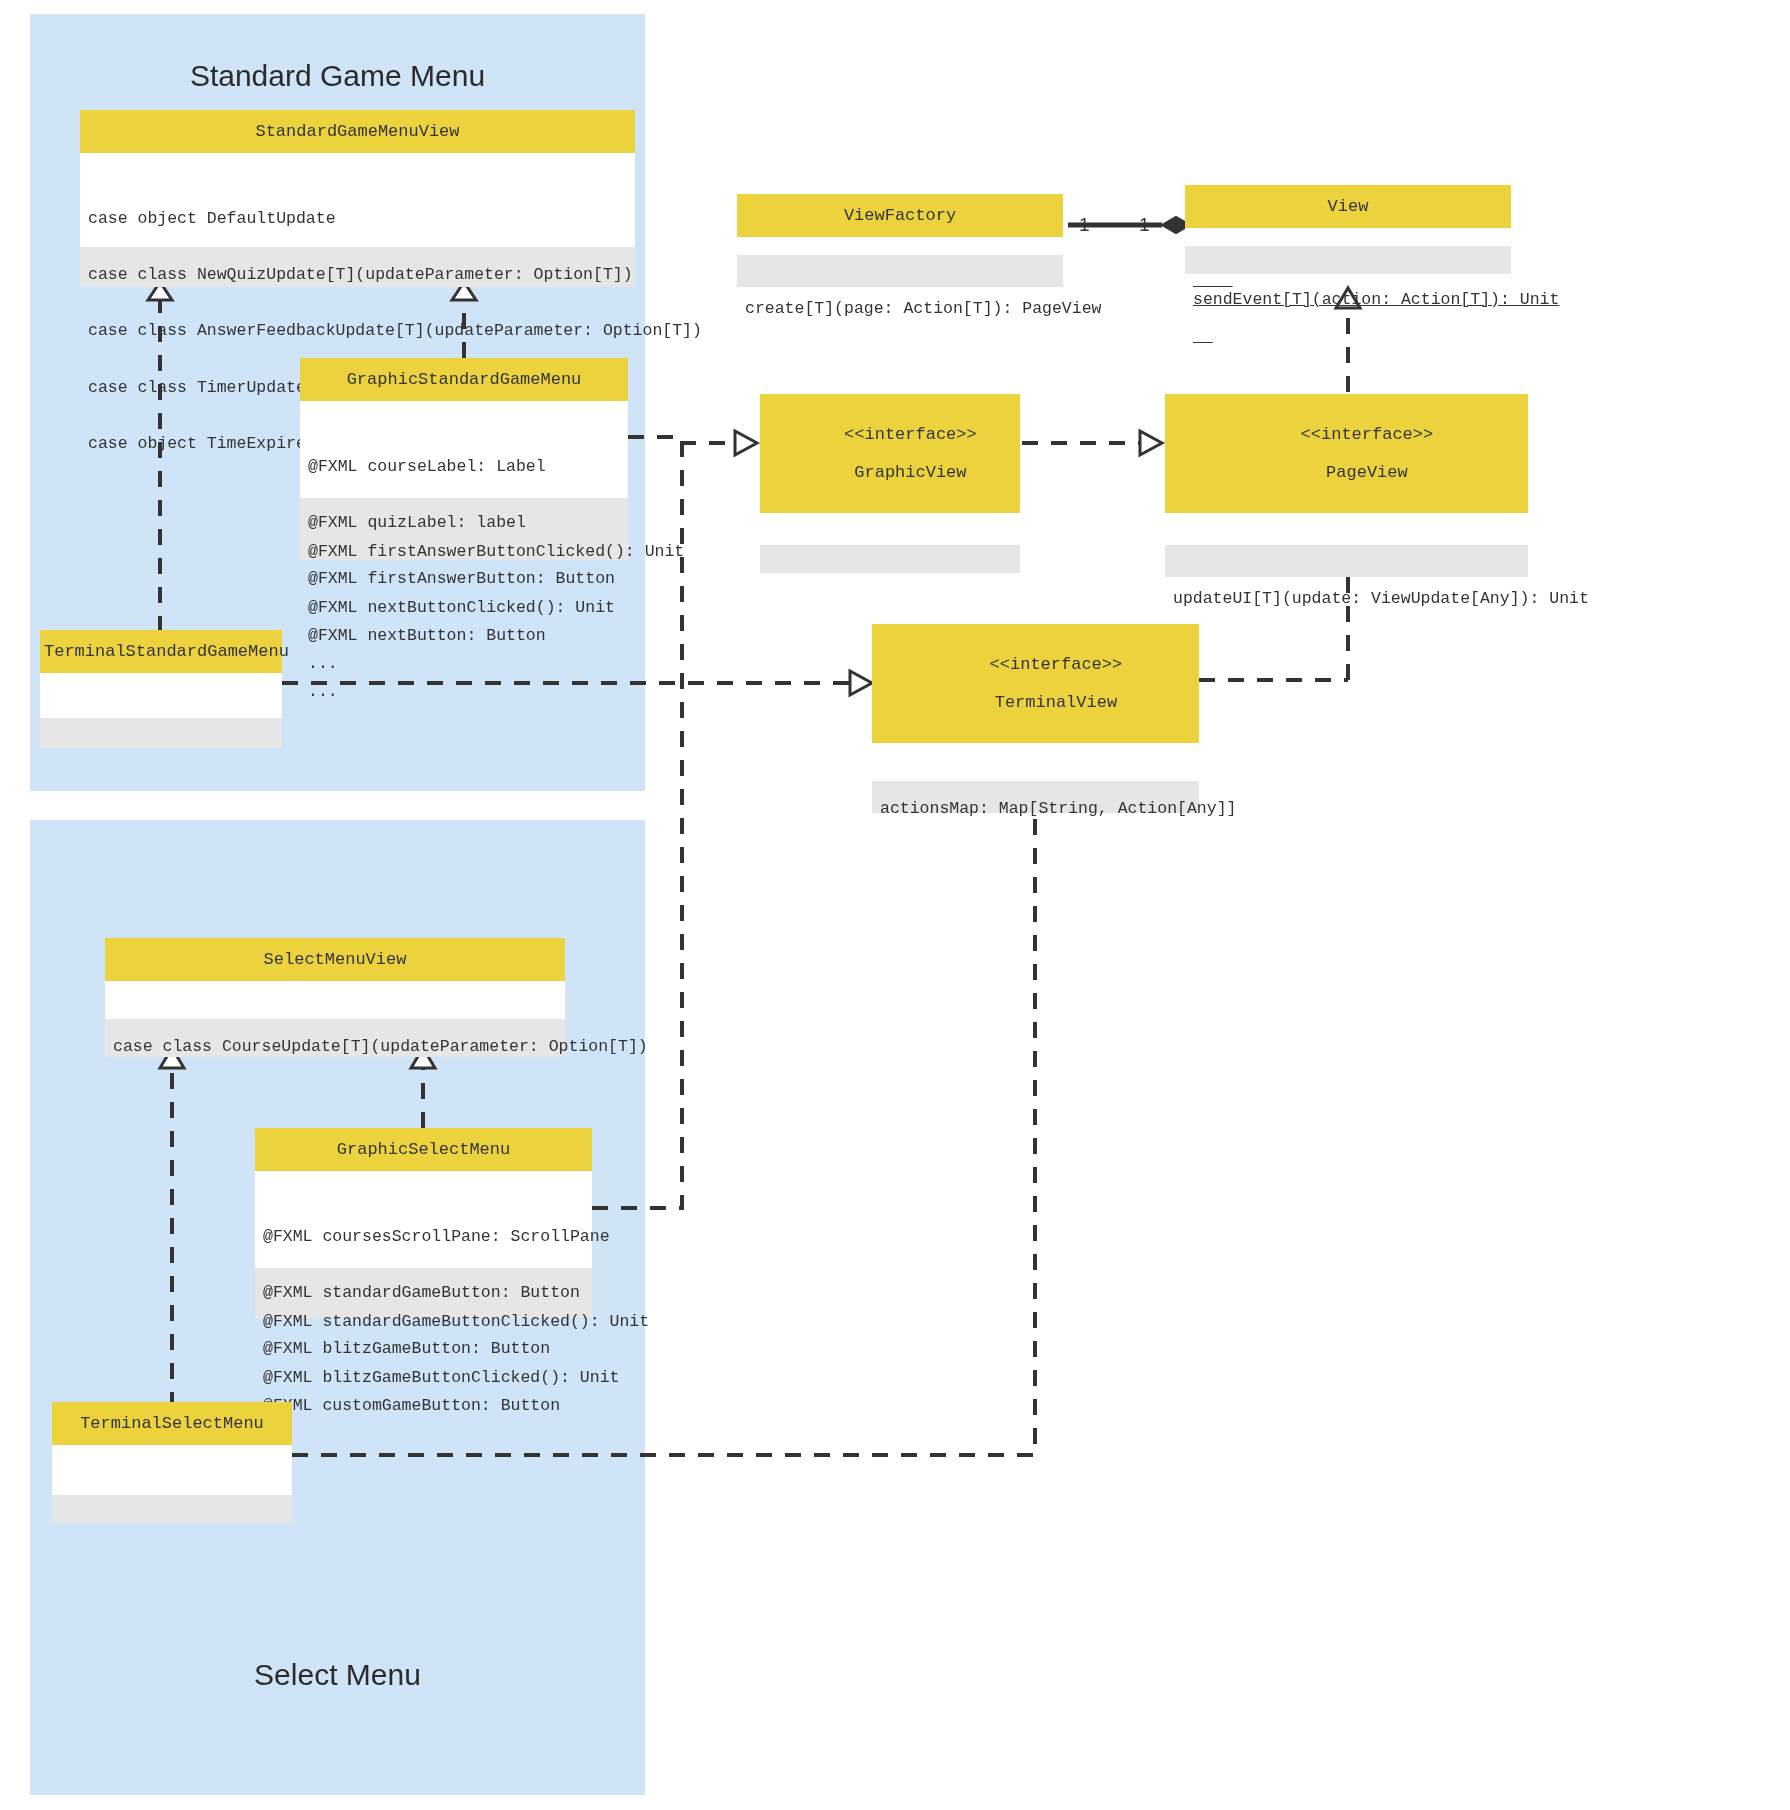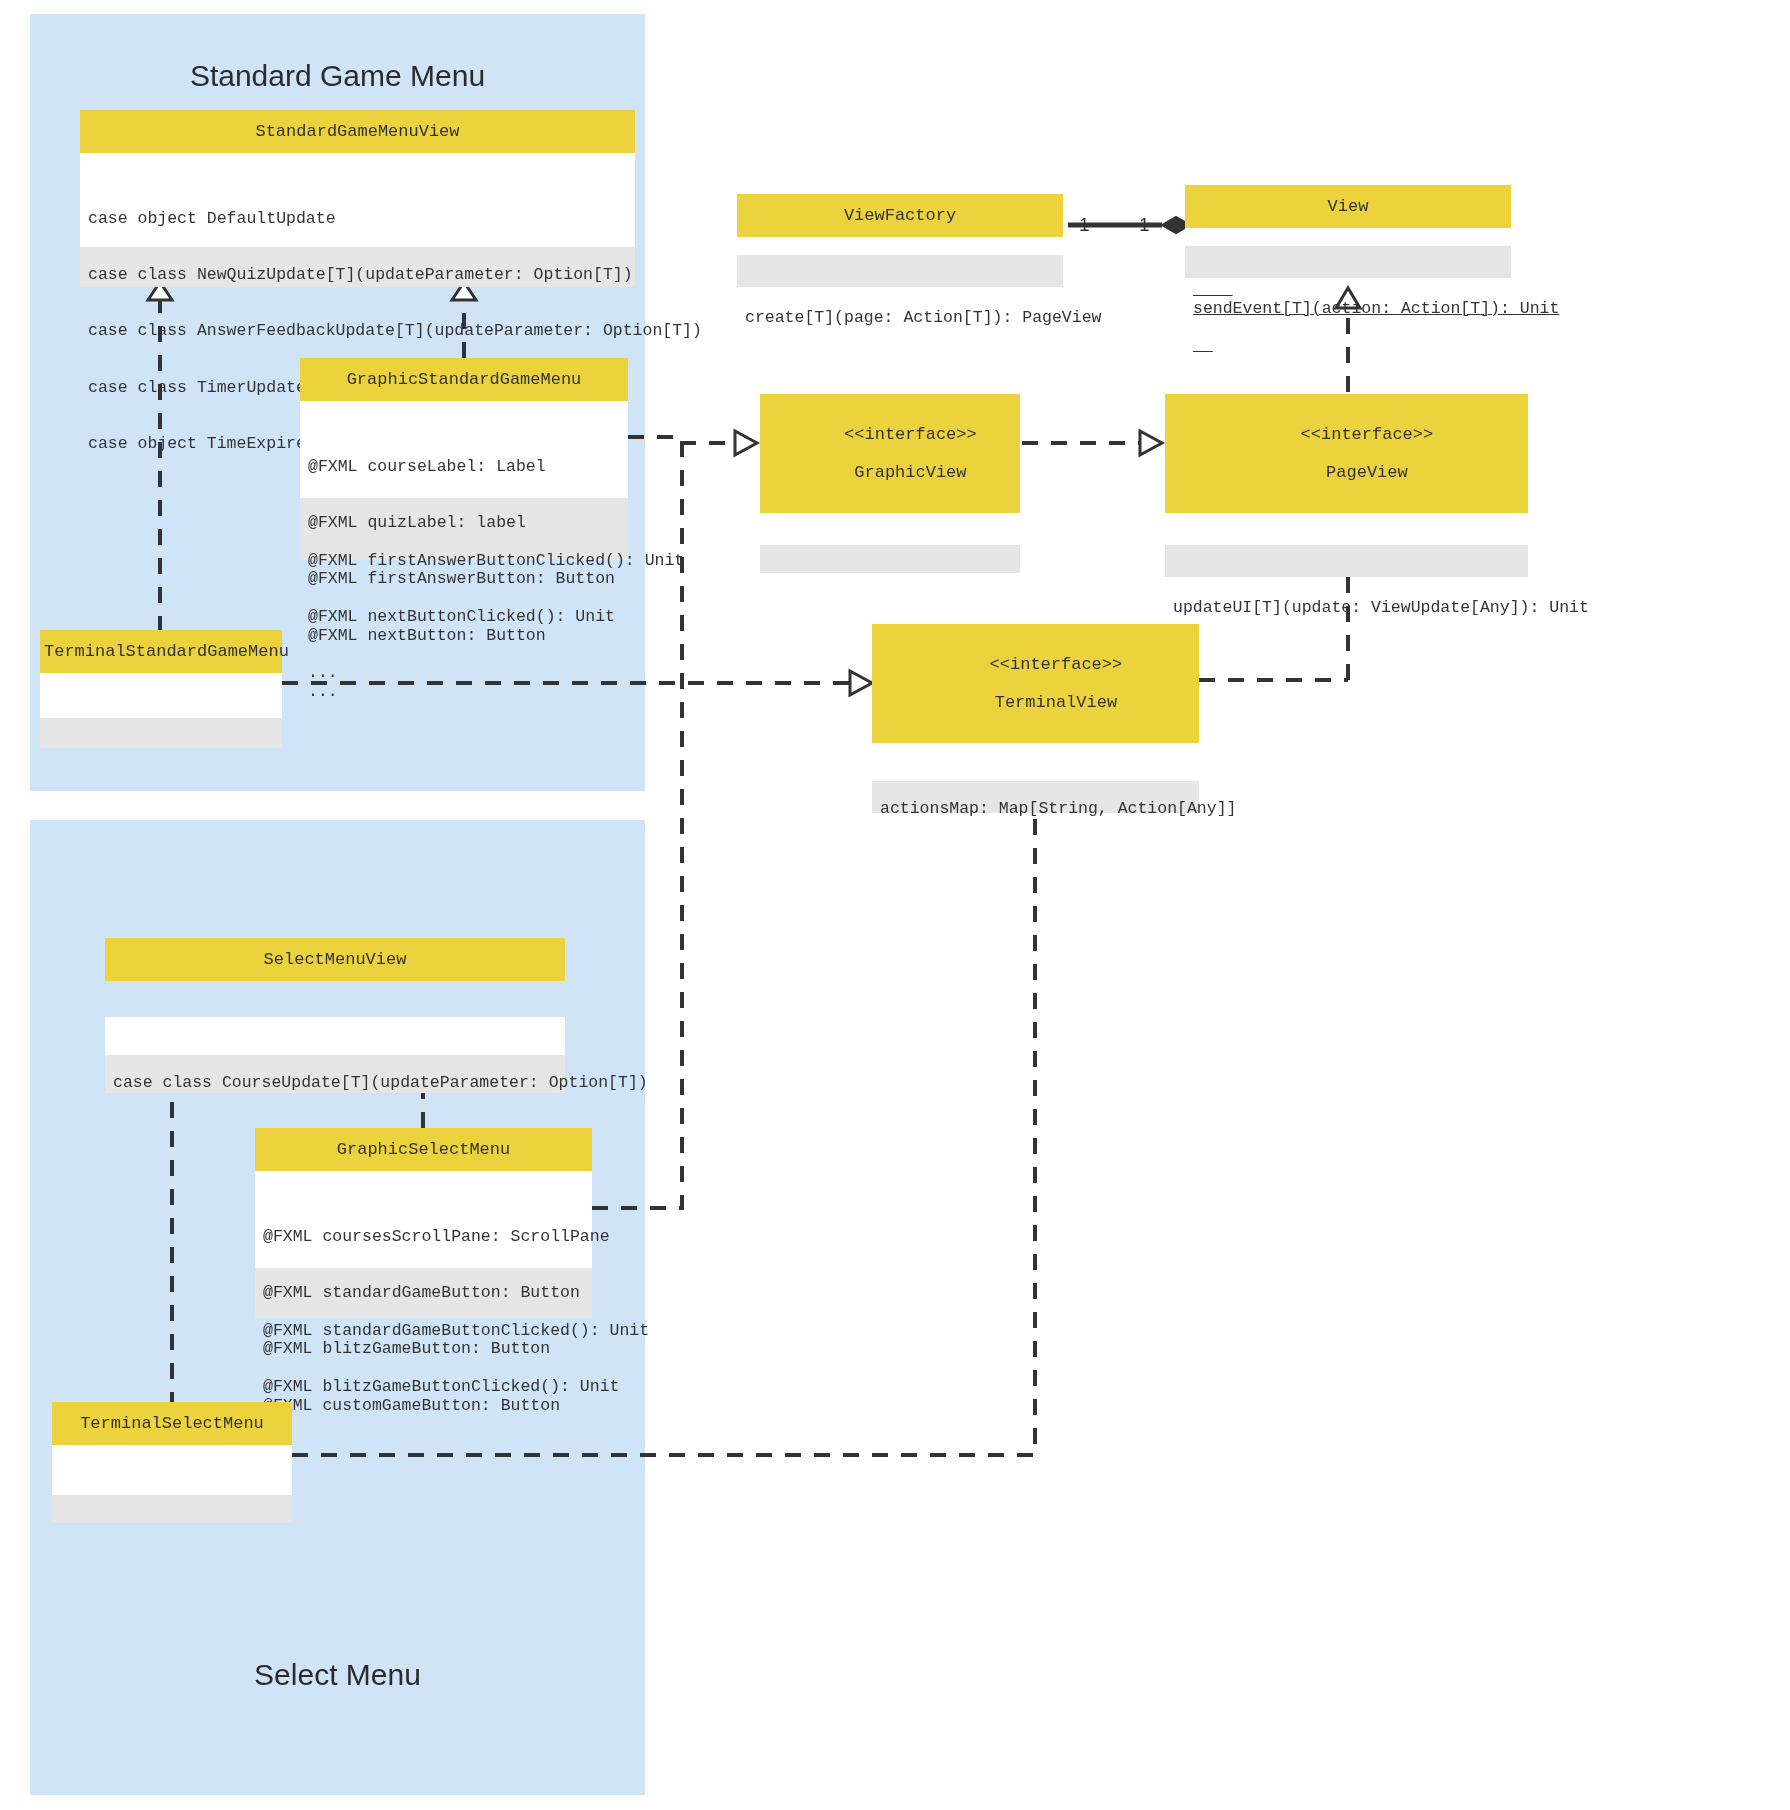--- a/index.html
+++ b/index.html
@@ -45,21 +45,21 @@
     padding:19px 8px;
     box-sizing:border-box;
     white-space:pre;
   }
   .uml-ops{
     background:#e6e6e6;
     color:#333333;
     font-family:"Liberation Mono", monospace;
     font-size:16.5px;
     line-height:18.8px;
-    padding:16px 8px;
+    padding:7px 8px;
     box-sizing:border-box;
     white-space:pre;
   }
   .uml-attrs.empty, .uml-ops.empty{padding:0;}
   svg.overlay{
     position:absolute;left:0;top:0;width:1790px;height:1810px;
     pointer-events:none;
   }
   .mult{
     position:absolute;
@@ -248,21 +248,21 @@
     <span>TerminalView</span>
   </div>
   <div class="uml-attrs" style="height:33px;">
     <div>actionsMap: Map[String, Action[Any]]</div>
   </div>
   <div class="uml-ops empty" style="height:32px;"></div>
 </div>
 
 <div class="umlbox" style="left:105px;top:938px;width:460px;">
   <div class="uml-header">SelectMenuView</div>
-  <div class="uml-attrs" style="height:32px;margin-top:36px;">
+  <div class="uml-attrs" style="height:32px;">
     <div>case class CourseUpdate[T](updateParameter: Option[T])</div>
   </div>
   <div class="uml-ops empty" style="height:38px;"></div>
 </div>
 
 <div class="umlbox" style="left:255px;top:1128px;width:337px;">
   <div class="uml-header">GraphicSelectMenu</div>
   <div class="uml-attrs" style="height:97px;">
     <div>@FXML coursesScrollPane: ScrollPane</div>
     <div>@FXML standardGameButton: Button</div>

